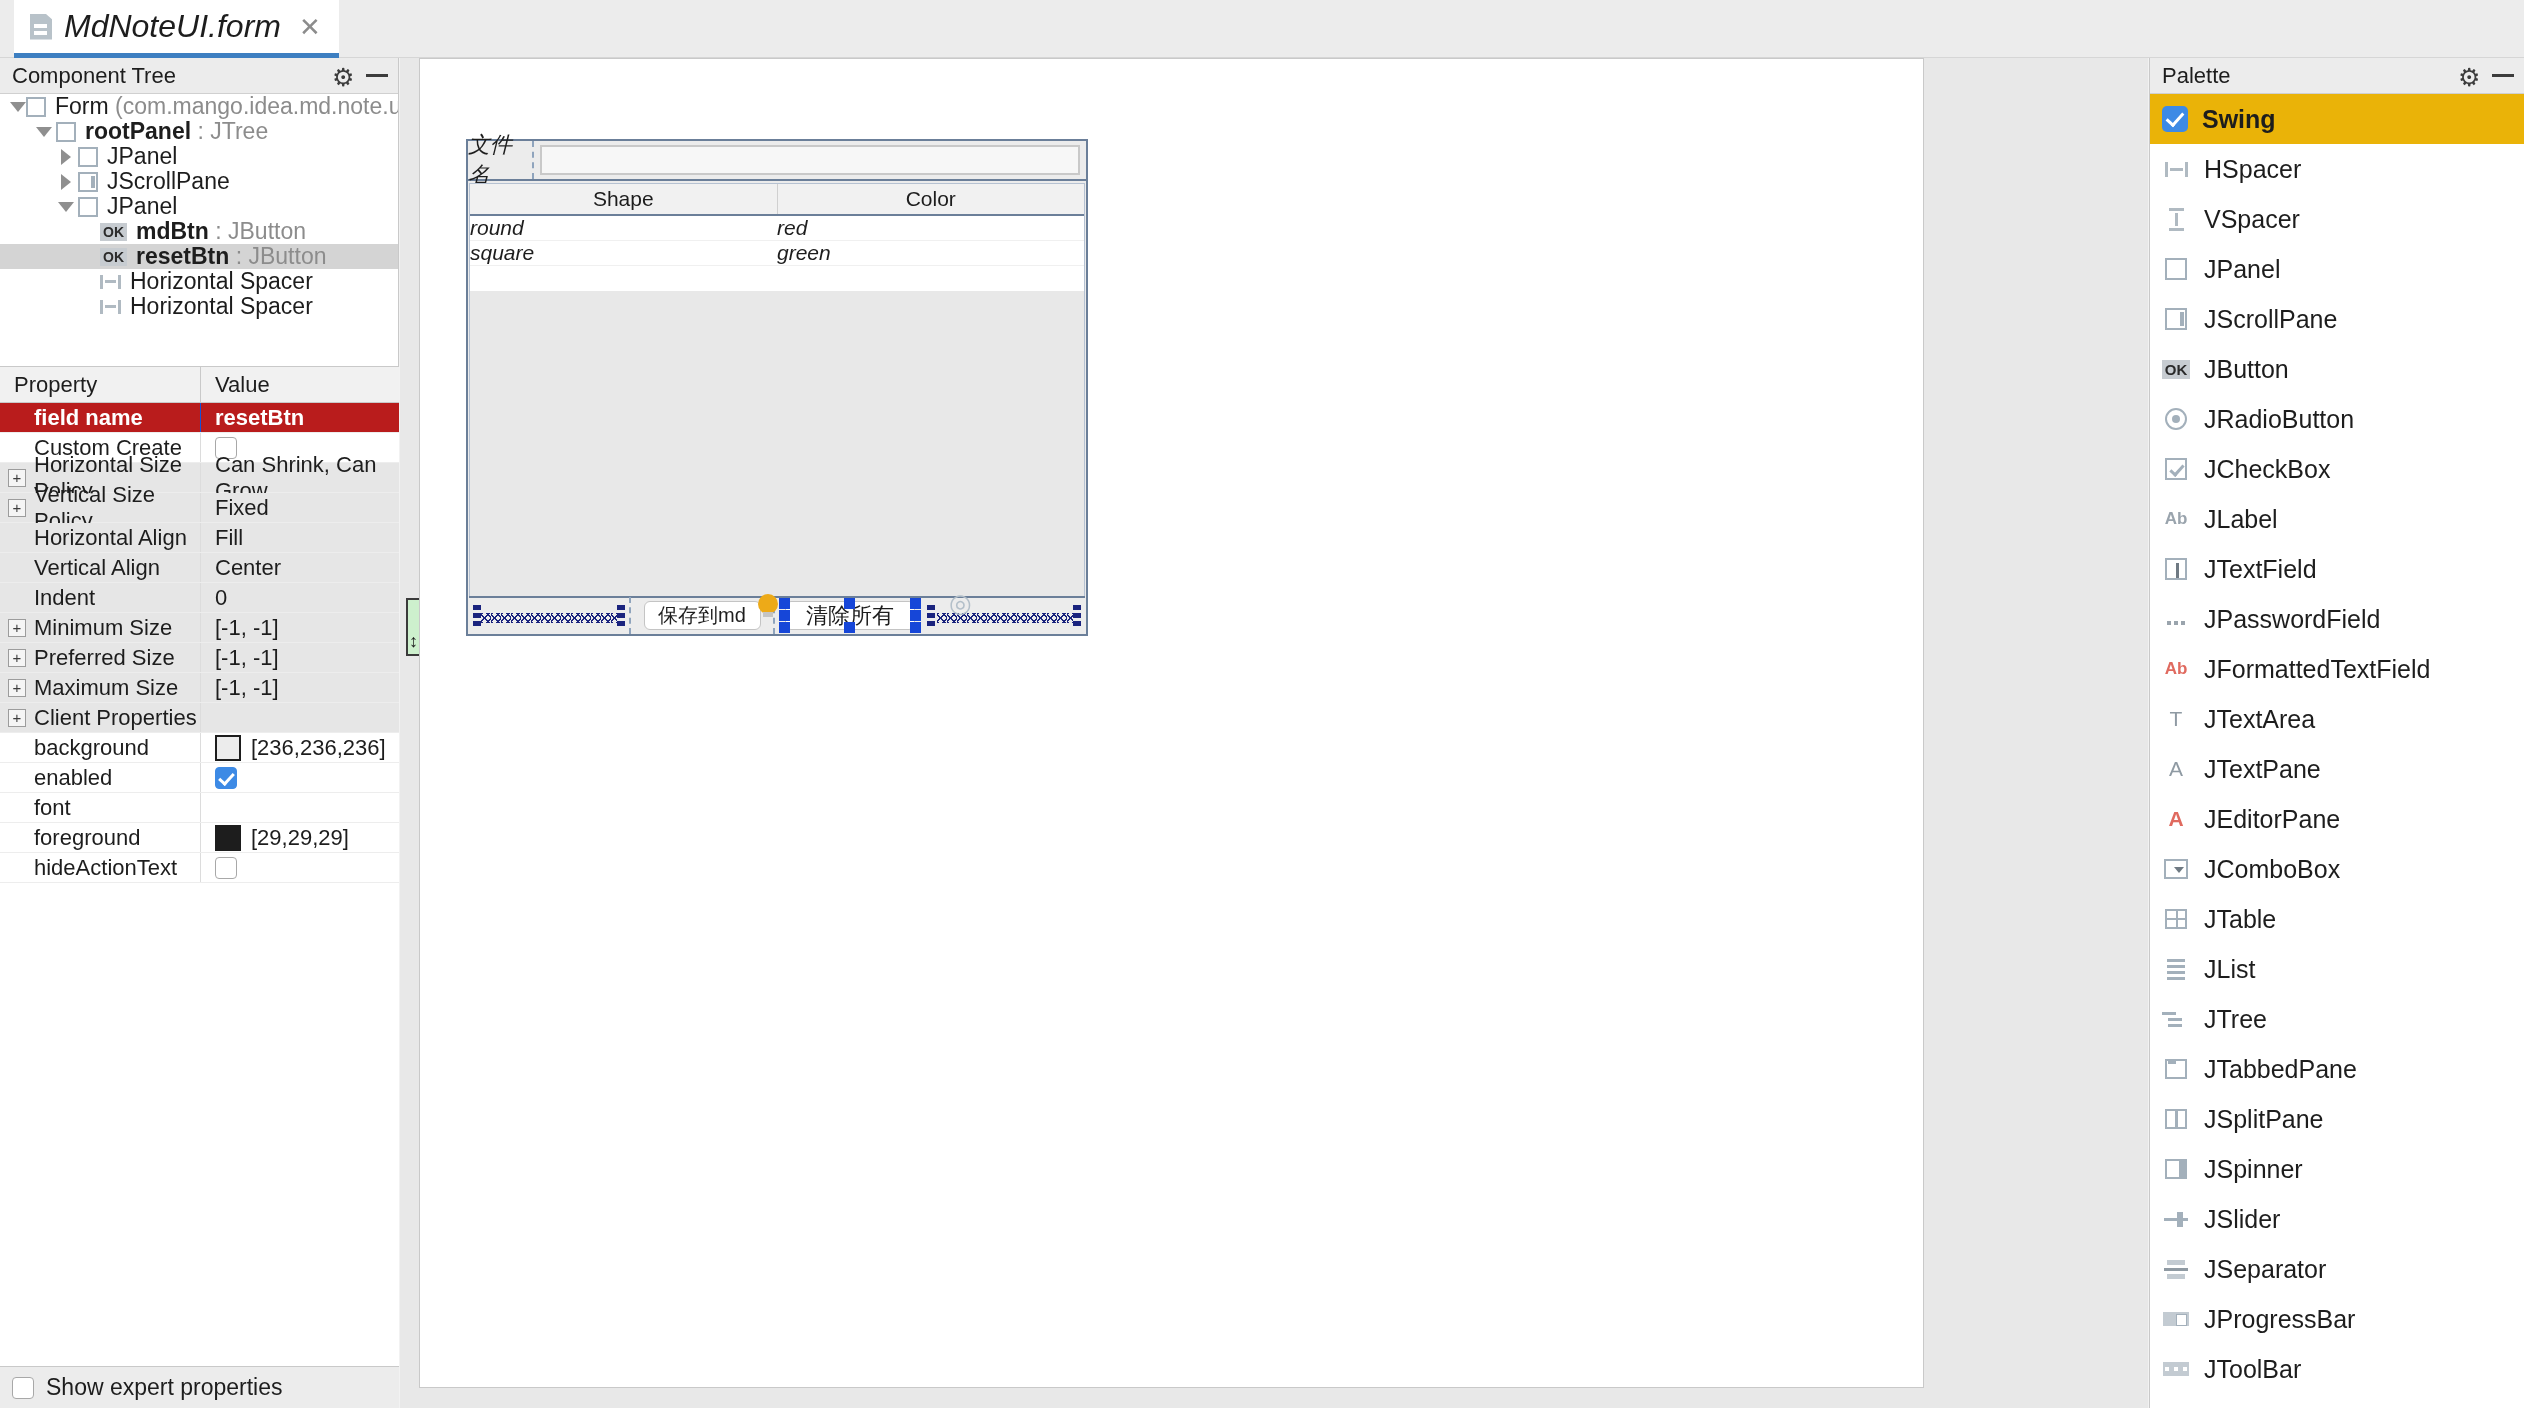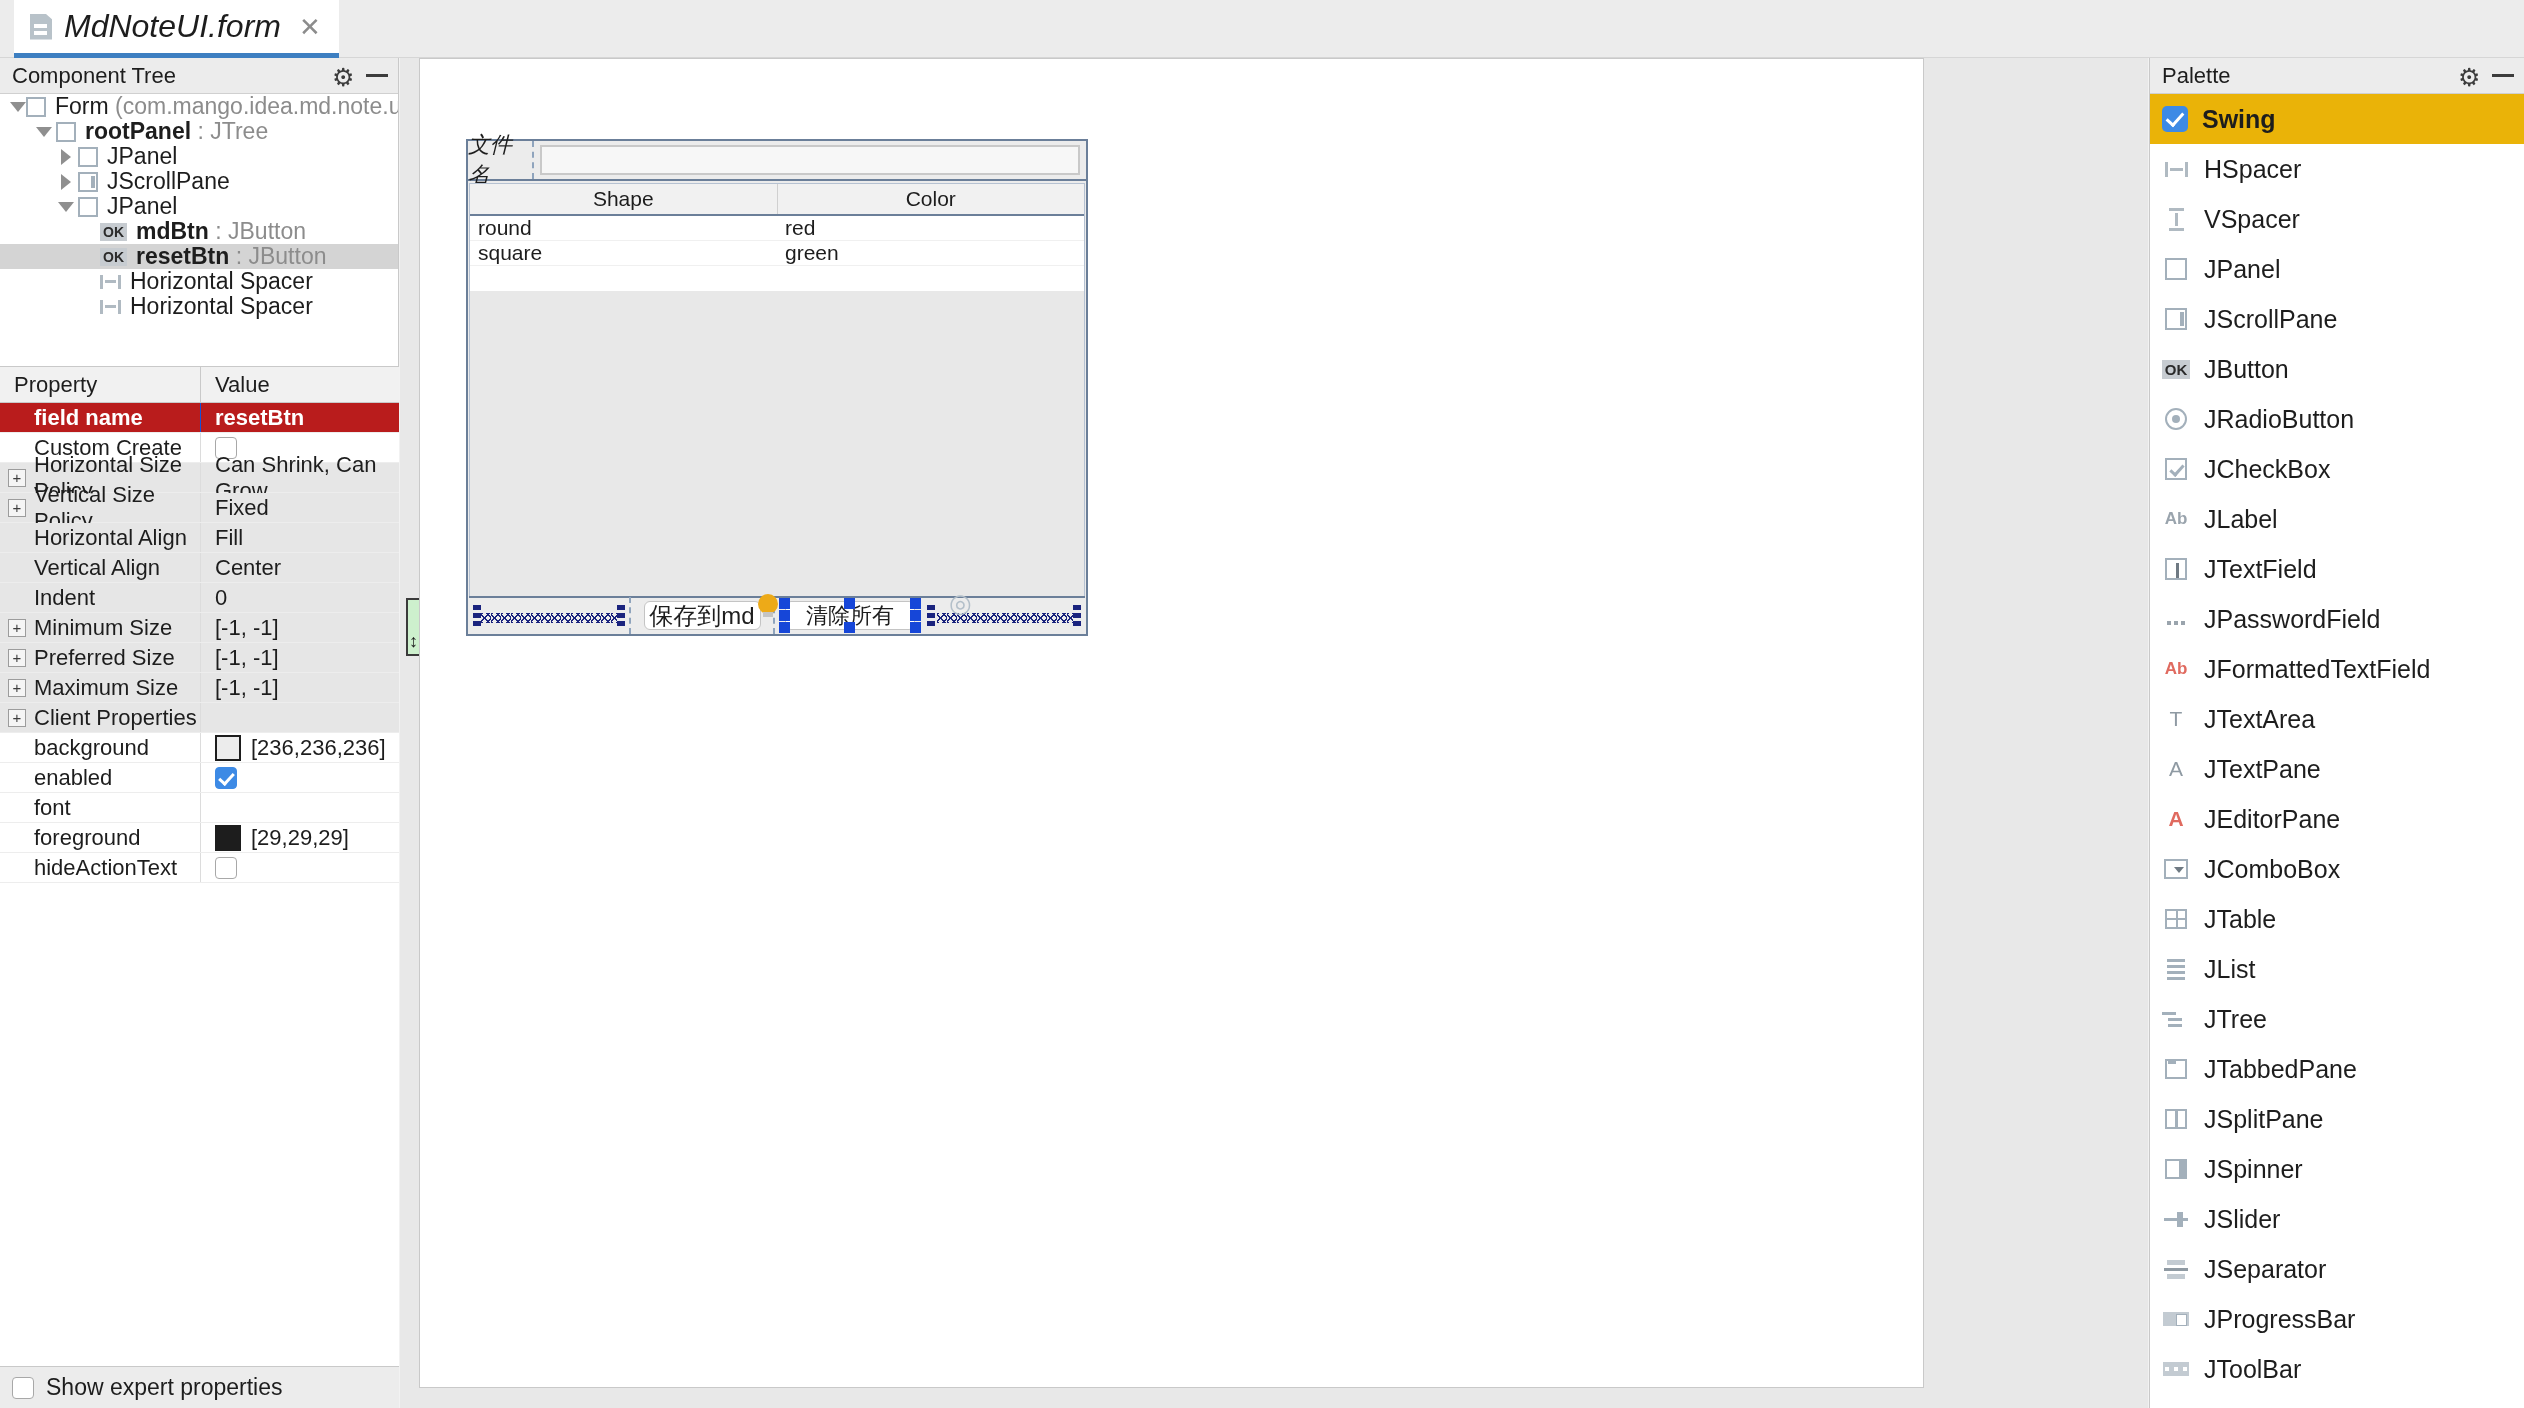--- a/index.html
+++ b/index.html
@@ -111,35 +111,35 @@
   .frm-row1 { display:flex; height:40px; border-bottom:2px solid #6b7f99; align-items:center; }
   .frm-label { width:66px; height:100%; display:flex; align-items:center; justify-content:center;
                font-size:22px; border-right:2px dashed #8fa4bd; background:#ececec;font-style:italic; }
   .frm-textfield { flex:1; margin:5px 6px; background:#f7f7f7; border:2px solid #c9c9c9; height:30px; }
   .frm-table { position:absolute; left:1px; top:42px; width:616px; height:414px; background:#fff;
                border:1px solid #b6c2d2; }
   .tbl-head { display:flex; height:32px; background:#f1f1f1; border-bottom:2px solid #6b7f99; }
   .tbl-head div { flex:1; display:flex; align-items:center; justify-content:center; font-size:21px; }
   .tbl-head div:first-child { border-right:1px solid #d0d0d0; }
   .tbl-row { display:flex; height:25px; border-bottom:1px solid #f0f0f0; font-size:21px; }
-  .tbl-row div { flex:1; padding-left:8px; display:flex; align-items:center; }
+  .tbl-row div { flex:1; display:flex; align-items:center;font-style:italic; }
   .tbl-fill { position:absolute; left:0; right:0; top:107px; bottom:0; background:#e8e8e8; }
   .frm-btnrow { position:absolute; left:1px; bottom:1px; width:616px; height:37px; background:#ececec;
                 border-top:2px solid #6b7f99; display:flex; align-items:center; }
 
   .spring { flex:1; height:37px; position:relative; display:flex; align-items:center; }
   .spring .zig { position:absolute; left:12px; right:12px; top:16px; height:10px;
      background: repeating-linear-gradient(135deg,#1a237e 0 1.5px, transparent 1.5px 5px),
                  repeating-linear-gradient(45deg,#1a237e 0 1.5px, transparent 1.5px 5px);
      background-size: 10px 10px; }
   .anchor { position:absolute; width:8px; height:22px; top:8px; }
   .anchor i { display:block; width:8px; height:5px; background:#1a237e; margin-bottom:3px; }
 
   .btn-md { width:117px; height:29px; background:#fff; border:1px solid #c4c4c4; border-radius:6px;
-            display:flex; align-items:center; justify-content:center; font-size:24px; position:relative; }
+            display:flex; align-items:center; justify-content:center; font-size:20px; position:relative; }
   .dash-sep { width:0; border-left:2px dashed #8fa4bd; height:37px; }
   .bulb { position:absolute; right:-18px; top:-8px; width:20px; height:24px; }
   .bulb::before{content:"";position:absolute;left:0;top:0;width:20px;height:20px;border-radius:50%;background:#edaa18;}
   .bulb::after{content:"";position:absolute;left:5px;top:18px;width:10px;height:5px;background:#c4c4c4;}
 
   .btn-sel-wrap { position:relative; width:150px; height:37px; display:flex; align-items:center; justify-content:center; }
   .btn-clear { width:130px; height:29px; background:#fff; border:1px solid #c4c4c4; border-radius:6px;
                display:flex; align-items:center; justify-content:center; font-size:22px; }
   .hand { position:absolute; width:11px; height:11px; background:#1646d8; }
   .camera { position:absolute; width:28px; height:28px; left:529px; top:529px; }

